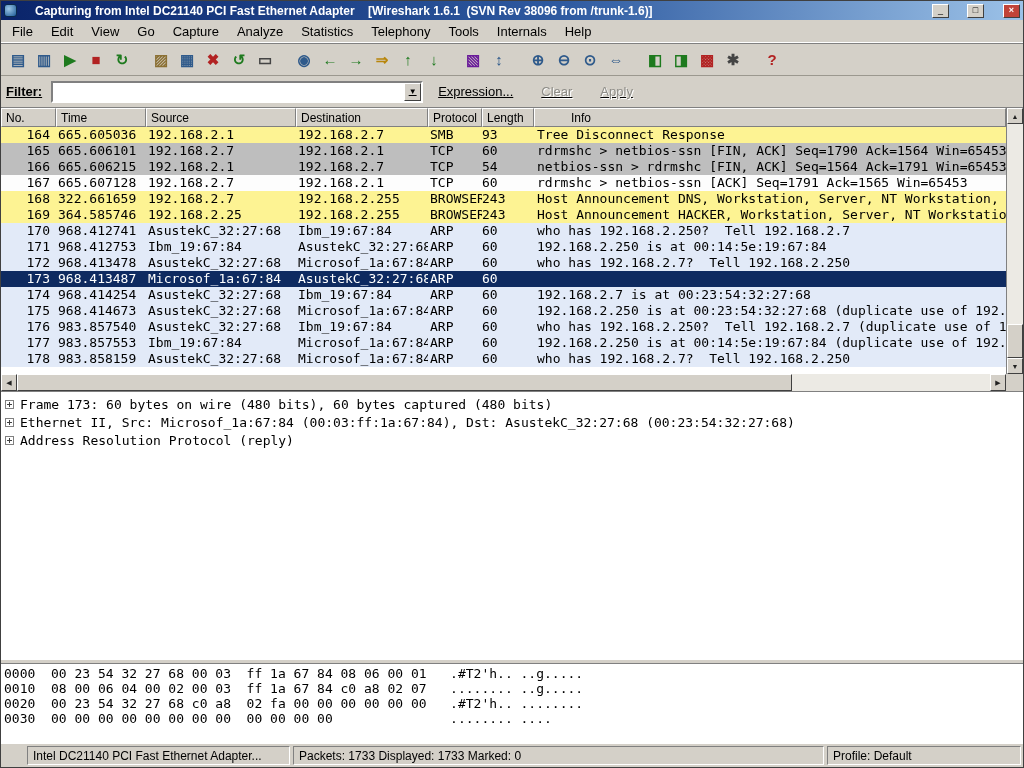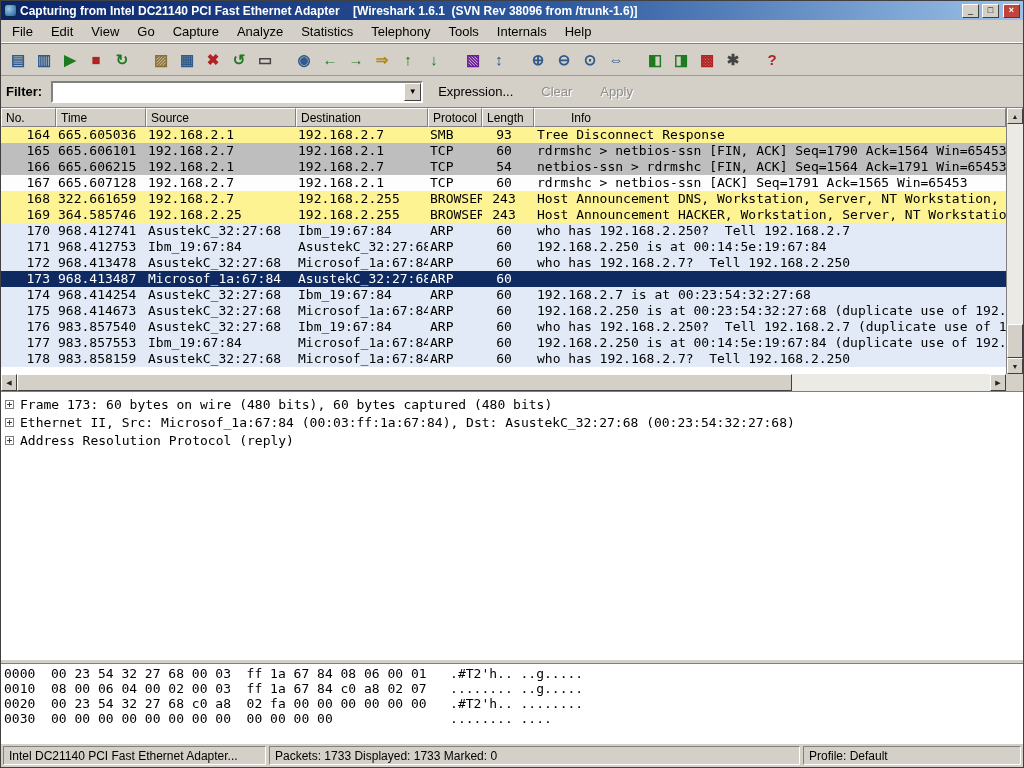--- a/index.html
+++ b/index.html
@@ -8,21 +8,21 @@
 
   .window{
     width:1024px; height:768px; display:flex; flex-direction:column;
     background:var(--chrome,#D4D0C8);
     border:1px solid #404040;
   }
   .window > * { flex-shrink:0; }
 
   
   .titlebar{
-    height:19px; flex-basis:19px; display:flex; align-items:center; gap:3px; padding:0 3px;
+    height:19px; flex-basis:19px; display:flex; align-items:center; gap:18px; padding:0 3px;
     background:linear-gradient(90deg,var(--title_grad_a,#0A246A) 0%,var(--title_grad_b,#2E5AA0) 55%,var(--title_grad_c,#9CC2E8) 100%);
   }
   .app-icon{ width:13px; height:13px; border-radius:3px;
     background:radial-gradient(circle at 35% 35%, #9CC8E8, #1C5A96); border:1px solid #0A2A4A; }
   .title-text{ flex:1; color:#fff; font-weight:bold; font-size:12px; white-space:pre; overflow:hidden; }
   .winbtn{ width:17px; height:14px; background:var(--chrome,#D4D0C8);
     border:1px solid; border-color:#fff #404040 #404040 #fff;
     font-size:9px; line-height:11px; text-align:center; color:#000; }
   .winbtn.close{ background:#C14438; color:#fff; font-weight:bold; margin-left:1px; }
 
@@ -33,21 +33,21 @@
 
   
   .toolbar{ height:33px; flex-basis:33px; display:flex; align-items:center; padding-left:4px;
     border-top:1px solid #808080; border-bottom:1px solid #9B988F; }
   .tbtn{ width:26px; height:25px; display:flex; align-items:center; justify-content:center;
     border:1px solid var(--chrome,#D4D0C8); }
   .tbtn.sep{ width:13px; border:none; }
   .tglyph{ font-size:15px; line-height:15px; font-weight:bold; }
 
   
-  .filterbar{ height:31px; flex-basis:31px; display:flex; align-items:center; gap:9px; padding:0 5px; }
+  .filterbar{ height:31px; flex-basis:31px; display:flex; align-items:center; gap:9px; padding:0 5px;text-decoration:underline; }
   .filter-label{ font-weight:bold; font-size:13px; }
   .filter-combo{ width:372px; height:22px; background:#fff; display:flex;
     border:2px solid; border-color:#808080 #fff #fff #808080; }
   .filter-input{ flex:1; border:none; outline:none; font-size:13px; padding:0 3px;
     font-family:"DejaVu Sans Mono",monospace; background:#fff; }
   .combo-btn{ width:17px; background:var(--chrome,#D4D0C8); display:flex; align-items:center; justify-content:center;
     border:1px solid; border-color:#fff #404040 #404040 #fff; font-size:8px; }
   .flatbtn{ font-size:13px; padding:3px 6px; white-space:nowrap; }
   .flatbtn.disabled{ color:var(--disabled_text,#8E8D88); text-shadow:1px 1px 0 #fff;margin-left:7px; }
 
@@ -61,21 +61,21 @@
   .prow{ height:16px; display:flex; line-height:16px; }
   .pcell{ overflow:hidden; white-space:pre; }
   .w-no{ width:55px; flex-shrink:0; }
   .w-time{ width:90px; flex-shrink:0; }
   .w-src{ width:150px; flex-shrink:0; }
   .w-dst{ width:132px; flex-shrink:0; }
   .w-proto{ width:54px; flex-shrink:0; }
   .w-len{ width:52px; flex-shrink:0; }
   .w-info{ flex:1 1 auto; width:auto; overflow:hidden;padding-left:36px; }
   .prow .w-no{ text-align:right; padding-right:6px; }
-  .prow .w-len{ text-align:center; padding-right:8px; }
+  .prow .w-len{ text-align:left; padding-right:8px; }
   .prow .w-time,.prow .w-src,.prow .w-dst,.prow .w-proto{ padding-left:2px; }
   .prow .w-info{ padding-left:3px; }
   .c-yellow{ background:var(--row_yellow,#FDF393); }
   .c-fin{ background:var(--row_tcp_fin,#BEBEBE); }
   .c-tcp{ background:var(--row_tcp,#FDFDFD); }
   .c-arp{ background:var(--row_arp,#E2EAF8); }
   .c-sel{ background:var(--row_selected_bg,#0E2A60); color:var(--row_selected_fg,#fff); }
 
   
   .vscroll{ width:17px; flex-shrink:0; display:flex; flex-direction:column; background:#ECEAE4; border-left:1px solid #808080; }
@@ -106,21 +106,21 @@
 
   
   .hexpane{ flex-basis:81px; height:81px; background:#fff; border-top:1px solid #808080;
     font-family:"DejaVu Sans Mono",monospace; font-size:13px; padding:2px 3px; overflow:hidden; }
   .hexrow{ height:15px; line-height:15px; display:flex; }
   .hexoff{ white-space:pre; flex-shrink:0; }
   .hexbytes{ white-space:pre; width:48ch; flex-shrink:0; margin-left:2ch; }
   .hexascii{ white-space:pre; margin-left:3ch; }
 
   
-  .statusbar{ height:23px; flex-basis:23px; display:flex; align-items:center; gap:3px; padding:0 2px; }
+  .statusbar{ height:23px; flex-basis:23px; display:flex; align-items:center; gap:3px; padding:0 2px;margin-left:24px; }
   .status-cell{ height:19px; border:1px solid; border-color:#808080 #fff #fff #808080;
     font-size:12px; padding:2px 5px; white-space:nowrap; overflow:hidden; }
   .status-left{ width:263px; flex-shrink:0; }
   .status-mid{ width:531px; flex-shrink:0; }
   .status-right{ flex:1; }
 </style>
 </head>
 <body>
 
 <div class="window">

